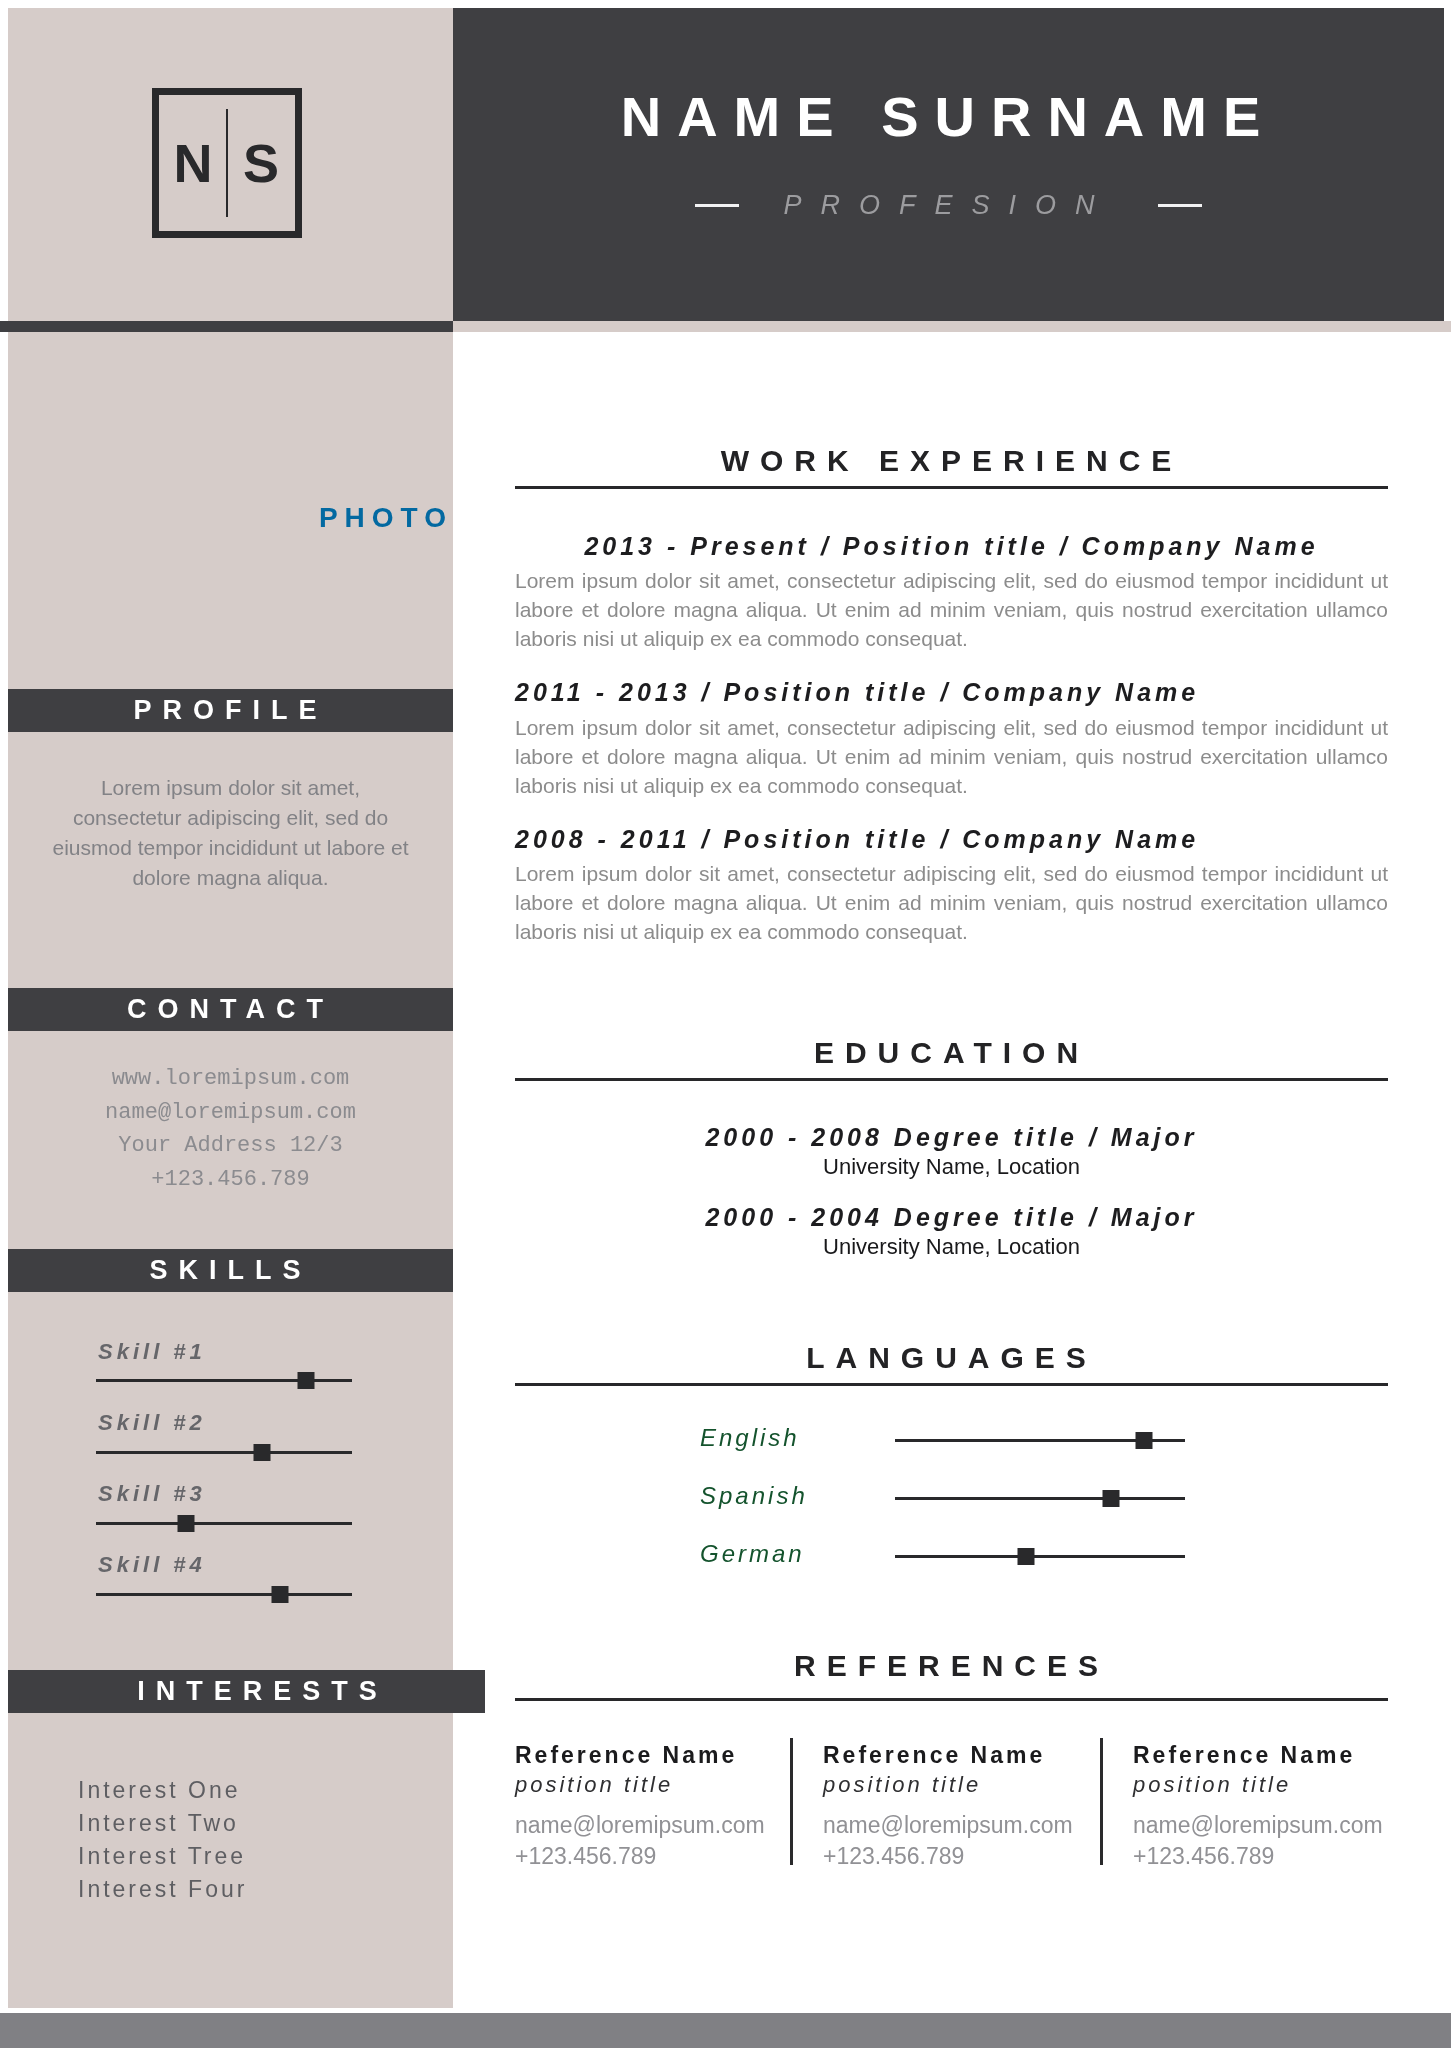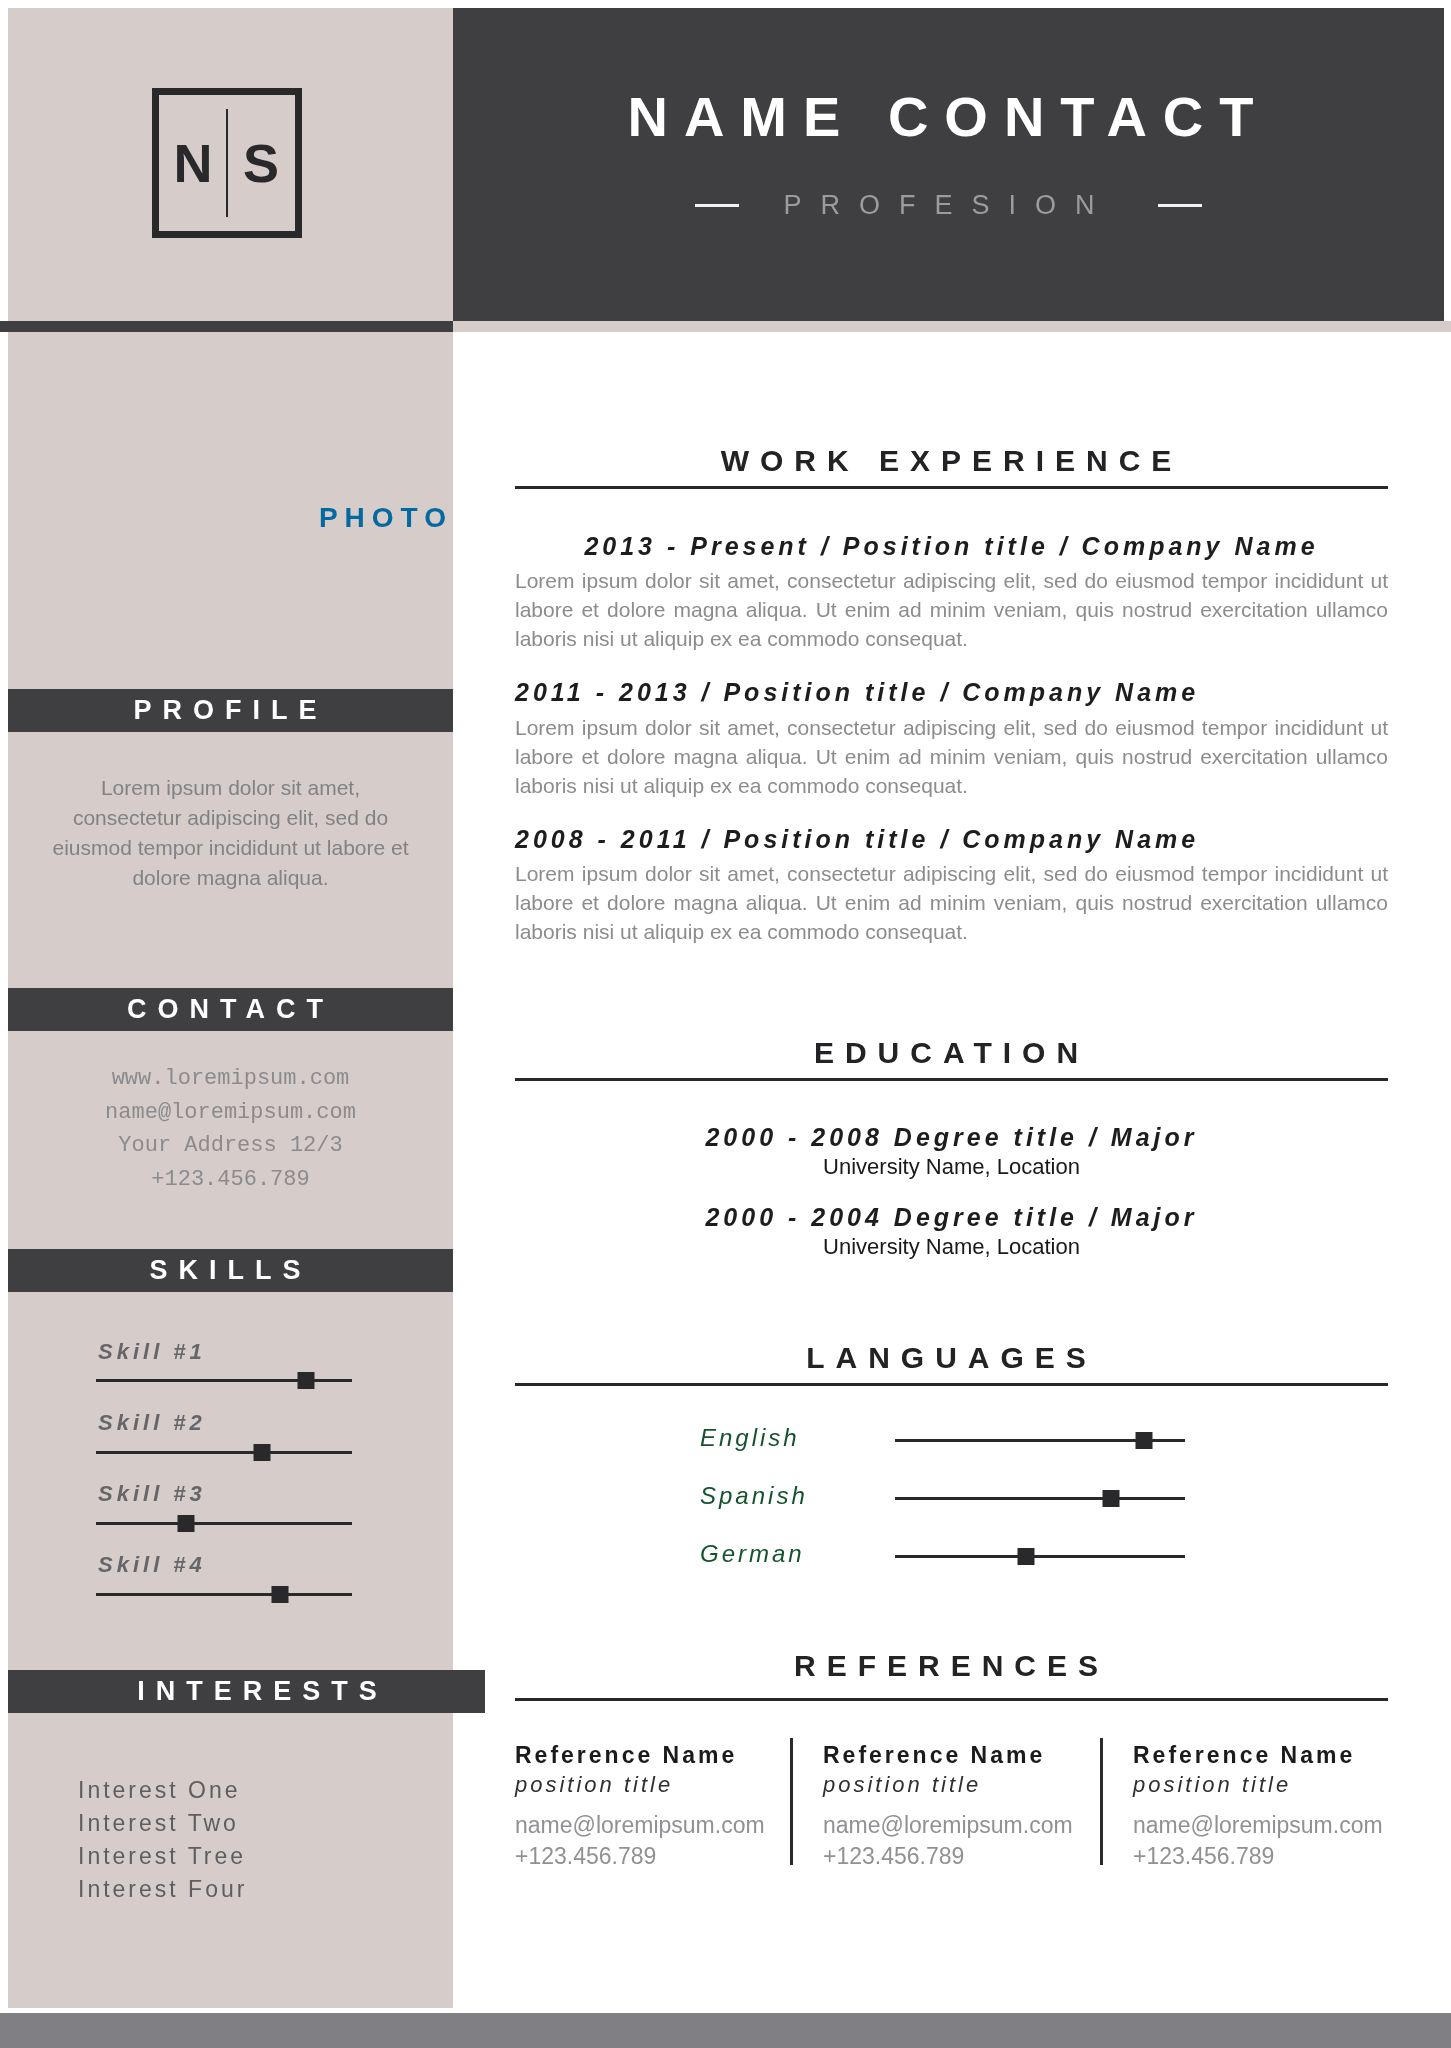--- a/index.html
+++ b/index.html
@@ -22,21 +22,21 @@
         box-sizing:border-box;display:flex;}
   .logo-cell{flex:1;display:flex;align-items:center;justify-content:center;
              font-size:54px;font-weight:700;color:#29292b;}
   .logo-divider{position:absolute;left:50%;top:14px;bottom:14px;width:2px;background:#29292b;
                 transform:translateX(-50%);}
 
   
   .name{position:absolute;left:0;top:80px;width:100%;text-align:center;color:#ffffff;
         font-size:56px;font-weight:700;letter-spacing:16px;line-height:58px;white-space:nowrap;}
   .subtitle{position:absolute;left:0;top:182px;width:100%;display:flex;align-items:center;
-            justify-content:center;gap:44px;}
+            justify-content:center;gap:44px;font-style:italic;}
   .subtitle .dash{width:44px;height:3px;background:#f2f2f3;}
   .subtitle .prof{color:#9c9c9f;font-size:27px;letter-spacing:19px;white-space:nowrap;}
 
   
   .photo-label{position:absolute;left:0;top:170px;width:100%;text-align:right;color:#0369a1;
                font-size:28px;font-weight:600;letter-spacing:7px;}
   .side-bar-title{position:absolute;left:0;width:100%;height:43px;background:var(--charcoal);
                   color:#ffffff;display:flex;align-items:center;justify-content:center;
                   font-size:27px;font-weight:700;letter-spacing:11px;}
   .bar-profile{top:357px;} .bar-contact{top:656px;} .bar-skills{top:917px;} .bar-interests{top:1338px;padding-left:32px;}
@@ -106,21 +106,21 @@
 
   <div class="sidebar-top">
     <div class="logo">
       <span class="logo-cell">N</span>
       <span class="logo-divider"></span>
       <span class="logo-cell">S</span>
     </div>
   </div>
 
   <div class="header">
-    <div class="name">NAME CONTACT</div>
+    <div class="name">NAME SURNAME</div>
     <div class="subtitle">
       <span class="dash"></span>
       <span class="prof">PROFESION</span>
       <span class="dash"></span>
     </div>
   </div>
 
   <div class="band-left"></div>
   <div class="band-right"></div>
 

